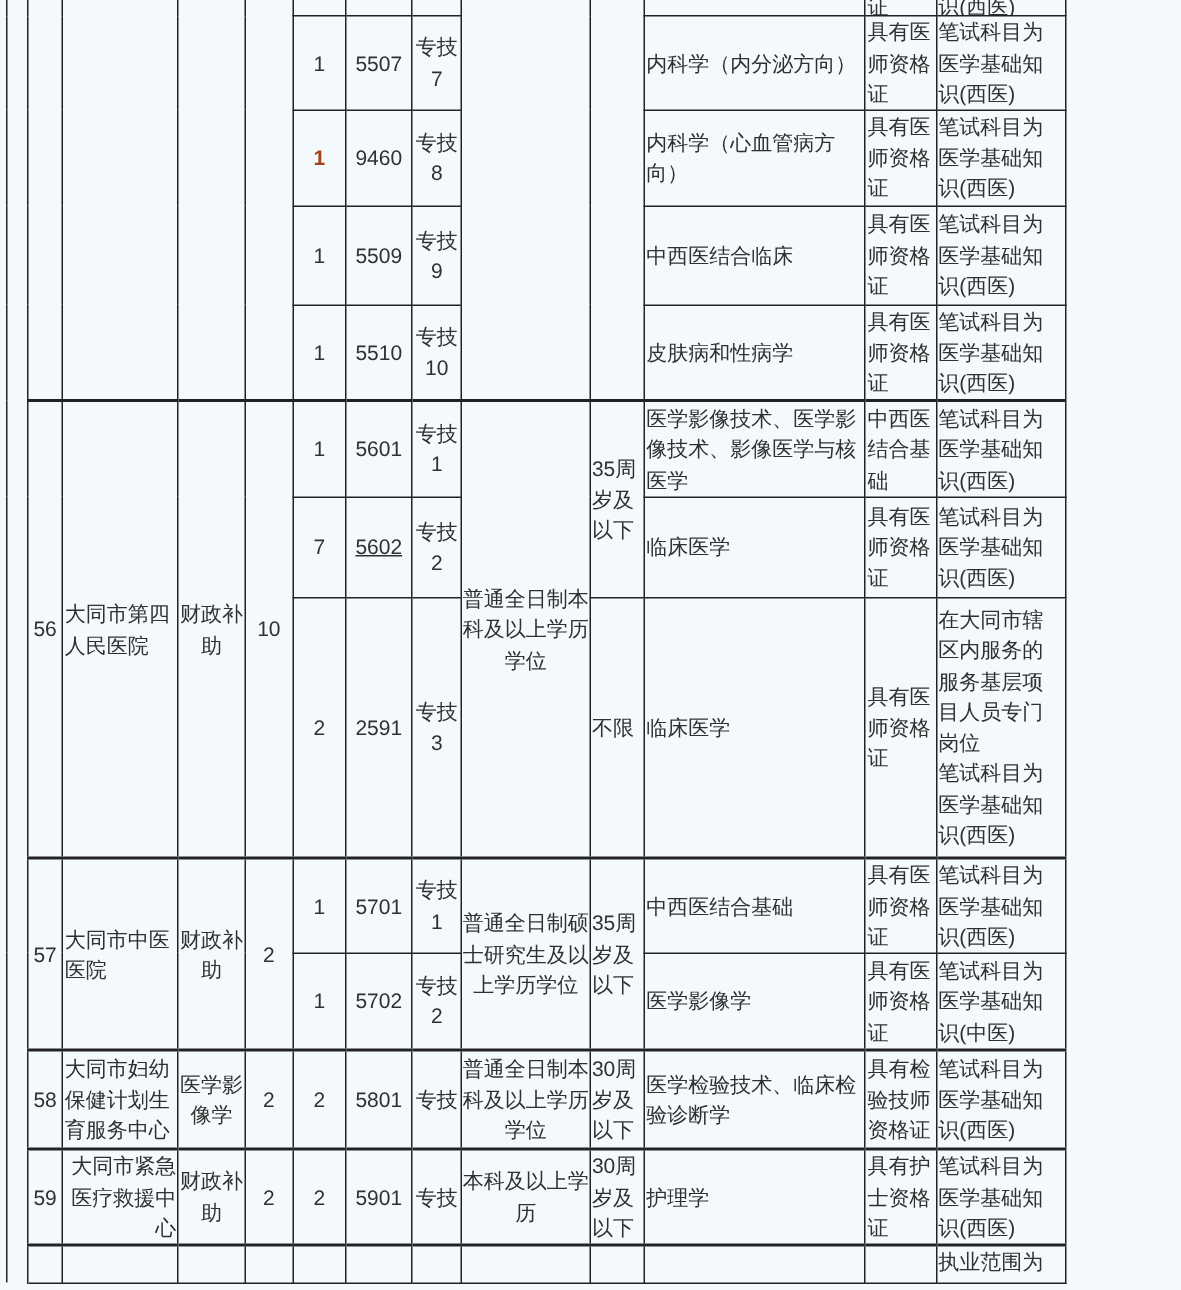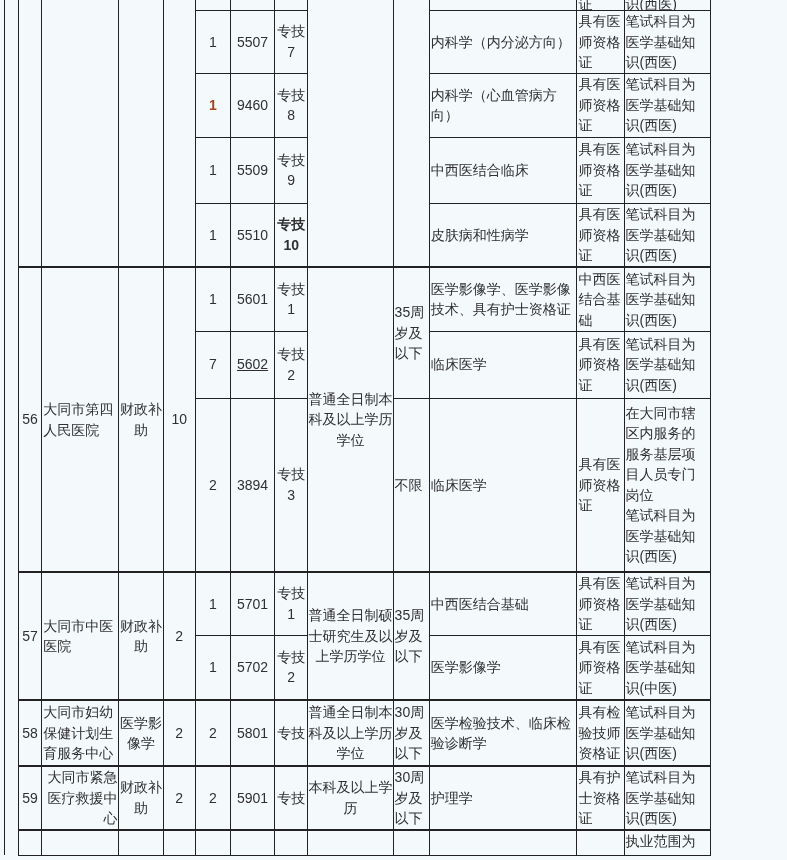--- a/index.html
+++ b/index.html
@@ -111,53 +111,53 @@
     <td class="center" style="border-color: rgb(34, 34, 34);">5509</td>
     <td class="center" style="border-color: rgb(34, 34, 34);">专技9</td>
     <td class="left" style="border-color: rgb(34, 34, 34);">中西医结合临床</td>
     <td class="left cert" style="border-color: rgb(34, 34, 34);">具有医师资格证</td>
     <td class="left remark" style="border-color: rgb(34, 34, 34);">笔试科目为医学基础知识(西医)</td>
   </tr>
 
   <tr style="height:64px">
     <td class="center" style="border-color: rgb(34, 34, 34);">1</td>
     <td class="center" style="border-color: rgb(34, 34, 34);">5510</td>
-    <td class="center" style="border-color: rgb(34, 34, 34); font-weight: bold;">专技10</td>
+    <td class="center" style="border-color: rgb(34, 34, 34);">专技10</td>
     <td class="left" style="border-color: rgb(34, 34, 34);">皮肤病和性病学</td>
     <td class="left cert" style="border-color: rgb(34, 34, 34);">具有医师资格证</td>
     <td class="left remark" style="border-color: rgb(34, 34, 34);">笔试科目为医学基础知识(西医)</td>
   </tr>
 
   <tr class="group-start" style="height:64px">
     <td class="center" rowspan="3" style="border-color: rgb(34, 34, 34);">56</td>
     <td class="left" rowspan="3" style="border-color: rgb(34, 34, 34);">大同市第四人民医院</td>
     <td class="center" rowspan="3" style="border-color: rgb(34, 34, 34);">财政补助</td>
     <td class="center" rowspan="3" style="border-color: rgb(34, 34, 34);">10</td>
     <td class="center" style="border-color: rgb(34, 34, 34);">1</td>
     <td class="center" style="border-color: rgb(34, 34, 34);">5601</td>
     <td class="center" style="border-color: rgb(34, 34, 34);">专技1</td>
     <td class="center" rowspan="3" style="border-color: rgb(34, 34, 34);">普通全日制本科及以上学历学位</td>
     <td class="left" rowspan="2" style="border-color: rgb(34, 34, 34);">35周岁及以下</td>
-    <td class="left" style="border-color: rgb(34, 34, 34);">医学影像学、医学影像技术、具有护士资格证</td>
+    <td class="left" style="border-color: rgb(34, 34, 34);">医学影像技术、医学影像技术、影像医学与核医学</td>
     <td class="left cert" style="border-color: rgb(34, 34, 34);">中西医结合基础</td>
     <td class="left remark" style="border-color: rgb(34, 34, 34);">笔试科目为医学基础知识(西医)</td>
   </tr>
 
   <tr style="height:67px">
     <td class="center" style="border-color: rgb(34, 34, 34);">7</td>
     <td class="center" style="border-color: rgb(34, 34, 34); text-decoration: underline;">5602</td>
     <td class="center" style="border-color: rgb(34, 34, 34);">专技2</td>
     <td class="left" style="border-color: rgb(34, 34, 34);">临床医学</td>
     <td class="left cert" style="border-color: rgb(34, 34, 34);">具有医师资格证</td>
     <td class="left remark" style="border-color: rgb(34, 34, 34);">笔试科目为医学基础知识(西医)</td>
   </tr>
 
   <tr style="height:174px">
     <td class="center" style="border-color: rgb(34, 34, 34);">2</td>
-    <td class="center" style="border-color: rgb(34, 34, 34);">3894</td>
+    <td class="center" style="border-color: rgb(34, 34, 34);">2591</td>
     <td class="center" style="border-color: rgb(34, 34, 34);">专技3</td>
     <td class="left" style="border-color: rgb(34, 34, 34);">不限</td>
     <td class="left" style="border-color: rgb(34, 34, 34);">临床医学</td>
     <td class="left cert" style="border-color: rgb(34, 34, 34);">具有医师资格证</td>
     <td class="left remark" style="border-color: rgb(34, 34, 34);">在大同市辖区内服务的服务基层项目人员专门岗位
 笔试科目为医学基础知识(西医)</td>
   </tr>
 
   <tr class="group-start" style="height:61px">
     <td class="center" rowspan="2" style="border-color: rgb(34, 34, 34);">57</td>

